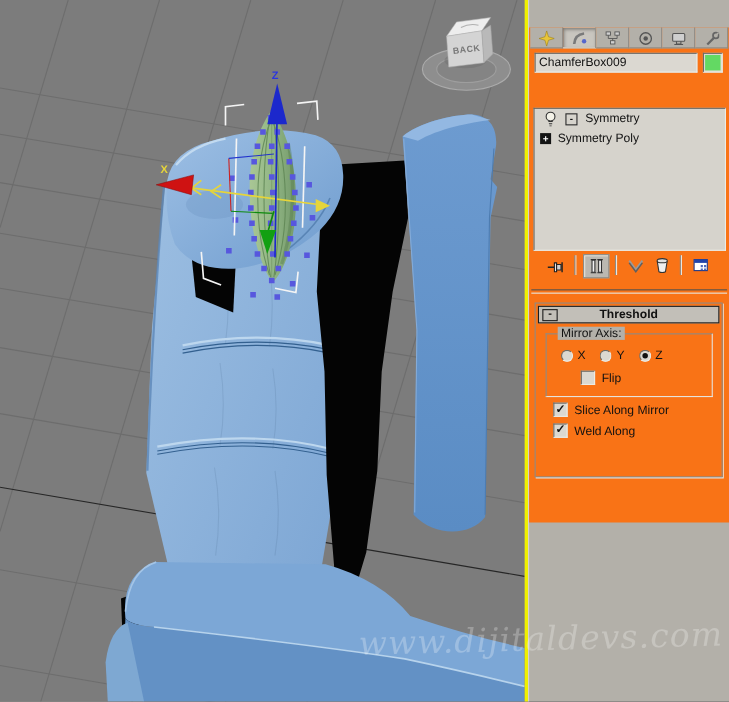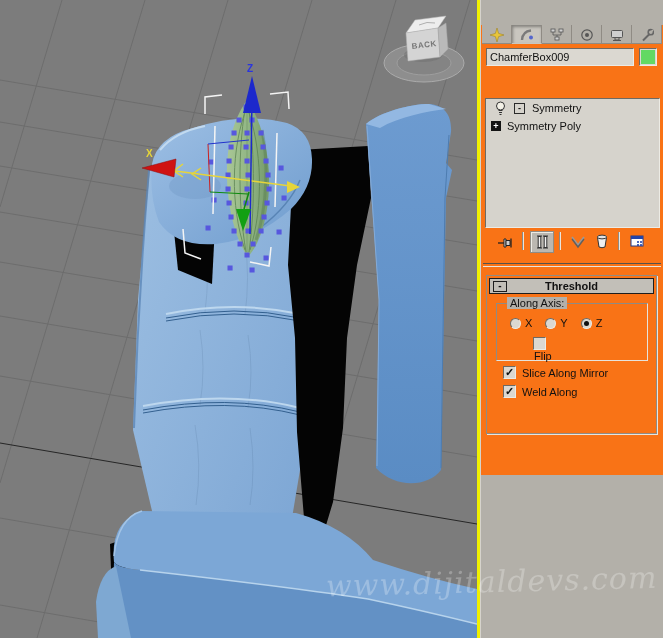--- a/index.html
+++ b/index.html
@@ -74,21 +74,21 @@
   .radio-item{display:flex;align-items:center;margin-right:13px;}
   .radio{width:11px;height:11px;border-radius:50%;background:#dbd8d1;position:relative;
          border:1px solid;border-color:#6e6a63 #ecebe5 #ecebe5 #6e6a63;box-sizing:border-box;}
   .radio.sel::after{content:"";position:absolute;inset:2px;border-radius:50%;background:#111;}
   .radio-lab{margin-left:4px;}
   .checkbox{width:13px;height:13px;background:#dbd8d1;box-sizing:border-box;text-align:center;
             border:1px solid;border-color:#6e6a63 #ecebe5 #ecebe5 #6e6a63;
             font:bold 11px/11px "Liberation Sans",sans-serif;color:#111;}
   .chk-row{position:absolute;display:flex;align-items:center;}
   .chk-row .chk-lab{margin-left:6px;}
-  #flip-row{top:33px;left:31px;flex-direction:column;}
+  #flip-row{top:33px;left:31px;}
   #slice-row{top:90px;left:16px;}
   #weld-row{top:109px;left:16px;}
   #th-row{top:128px;left:0;width:100%;height:18px;position:absolute;}
   #th-label{position:absolute;left:2px;top:2px;width:76px;text-align:right;}
   #th-field{position:absolute;left:82px;top:0;width:60px;height:17px;line-height:15px;padding-left:3px;}
   #th-spin{position:absolute;left:144px;top:0;width:15px;height:17px;}
   .spin{position:absolute;left:0;width:15px;height:8px;display:flex;align-items:center;justify-content:center;}
   .spin.up{top:0}.spin.dn{top:9px}
   .tri-up{width:0;height:0;border-left:3px solid transparent;border-right:3px solid transparent;border-bottom:4px solid #222;}
   .tri-dn{width:0;height:0;border-left:3px solid transparent;border-right:3px solid transparent;border-top:4px solid #222;}
@@ -347,21 +347,21 @@
 
     <div class="hsep"></div>
 
     <div id="rollout">
       <div id="rollout-title">
         <span id="collapse-box">-</span>
         <span>Threshold</span>
       </div>
 
       <div id="axis-group">
-        <span id="axis-group-title">Along Axis:</span>
+        <span id="axis-group-title">Mirror Axis:</span>
         <div class="radio-row">
           <span class="radio-item">
             <span class="radio"></span>
             <span class="radio-lab">X</span>
           </span>
           <span class="radio-item">
             <span class="radio"></span>
             <span class="radio-lab">Y</span>
           </span>
           <span class="radio-item">

